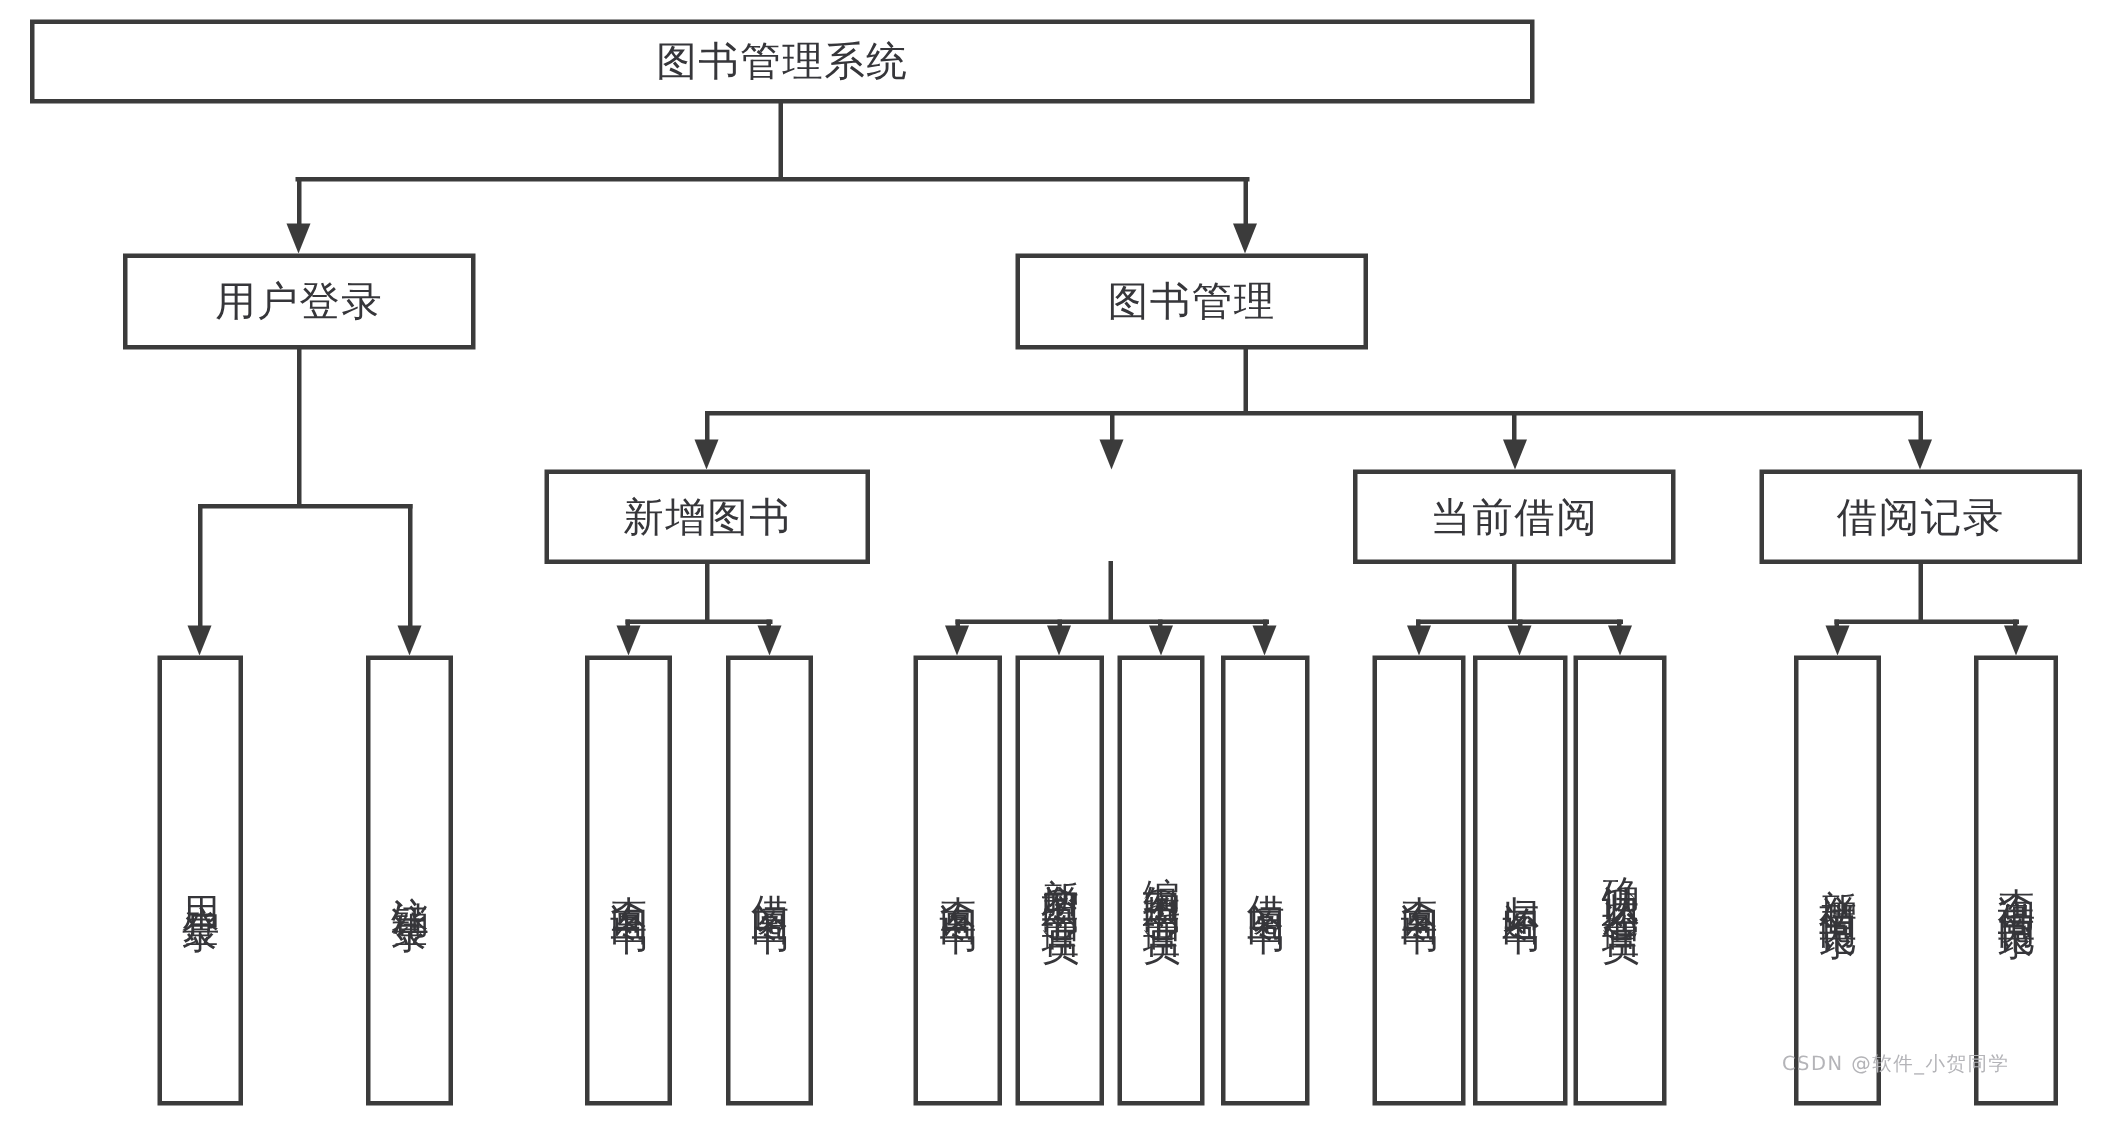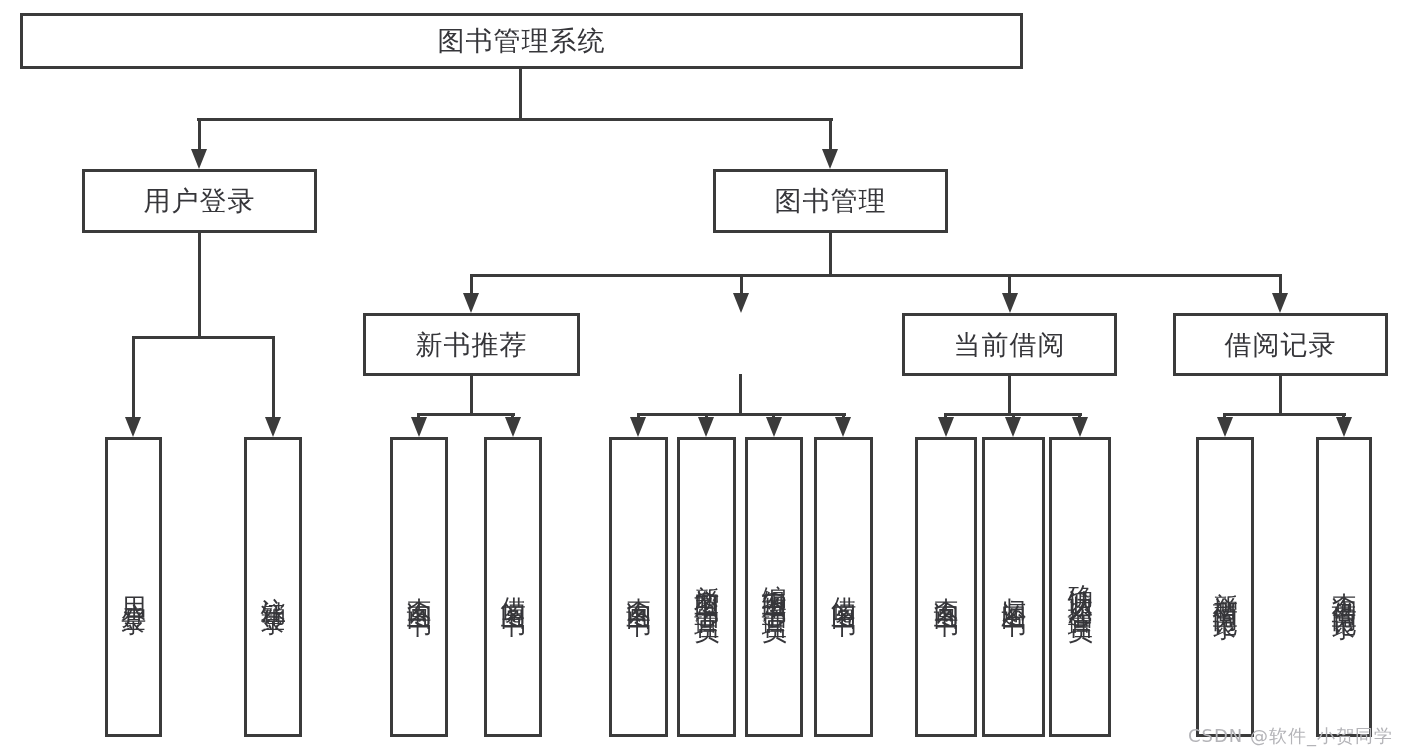--- a/index.html
+++ b/index.html
@@ -39,22 +39,22 @@
   .v{width:3px;}
   .arrow{
     position:absolute;
     width:0;height:0;
     border-left:8px solid transparent;
     border-right:8px solid transparent;
     border-top:20px solid var(--line);
   }
   .watermark{
     position:absolute;
-    left:1188px;top:724px;
-    font-size:18px;
+    left:1188px;top:700px;
+    font-size:13px;
     color:#b4b4b8;
     white-space:nowrap;
     z-index:5;
     letter-spacing:1px;
   }
 </style>
 </head>
 <body>
 
 <div id="canvas">
@@ -62,41 +62,41 @@
   <div class="box" style="left:20px;top:13px;width:1003px;height:56px;">图书管理系统</div>
 
   <div class="v" style="left:519px;top:67px;height:51px;"></div>
   <div class="h" style="left:197px;top:118px;width:636px;"></div>
   <div class="v" style="left:198px;top:118px;height:36px;"></div>
   <div class="arrow" style="left:191px;top:149px;"></div>
   <div class="v" style="left:829px;top:118px;height:36px;"></div>
   <div class="arrow" style="left:822px;top:149px;"></div>
 
   <div class="box" style="left:82px;top:169px;width:235px;height:64px;">用户登录</div>
-  <div class="box" style="left:713px;top:169px;width:235px;height:64px;">图书管理</div>
+  <div class="box" style="left:677px;top:169px;width:235px;height:64px;">图书管理</div>
 
   <div class="v" style="left:198px;top:231px;height:107px;"></div>
   <div class="h" style="left:132px;top:336px;width:143px;"></div>
   <div class="v" style="left:132px;top:336px;height:86px;"></div>
   <div class="arrow" style="left:125px;top:417px;"></div>
   <div class="v" style="left:272px;top:336px;height:86px;"></div>
   <div class="arrow" style="left:265px;top:417px;"></div>
 
   <div class="v" style="left:829px;top:231px;height:45px;"></div>
   <div class="h" style="left:470px;top:274px;width:811px;"></div>
   <div class="v" style="left:470px;top:274px;height:25px;"></div>
   <div class="arrow" style="left:463px;top:293px;"></div>
   <div class="v" style="left:740px;top:274px;height:25px;"></div>
   <div class="arrow" style="left:733px;top:293px;"></div>
   <div class="v" style="left:1008px;top:274px;height:25px;"></div>
   <div class="arrow" style="left:1002px;top:293px;"></div>
   <div class="v" style="left:1279px;top:274px;height:25px;"></div>
   <div class="arrow" style="left:1272px;top:293px;"></div>
 
-  <div class="box" style="left:363px;top:313px;width:217px;height:63px;">新书推荐</div>
+  <div class="box" style="left:363px;top:313px;width:217px;height:63px;">新增图书</div>
   <div class="box" style="left:1173px;top:313px;width:215px;height:63px;">借阅记录</div>
   <div class="box" style="left:902px;top:313px;width:215px;height:63px;">当前借阅</div>
 
   <div class="v" style="left:470px;top:374px;height:41px;"></div>
   <div class="h" style="left:417px;top:413px;width:98px;"></div>
   <div class="v" style="left:417px;top:413px;height:10px;"></div>
   <div class="arrow" style="left:411px;top:417px;"></div>
   <div class="v" style="left:511px;top:413px;height:10px;"></div>
   <div class="arrow" style="left:505px;top:417px;"></div>
 

